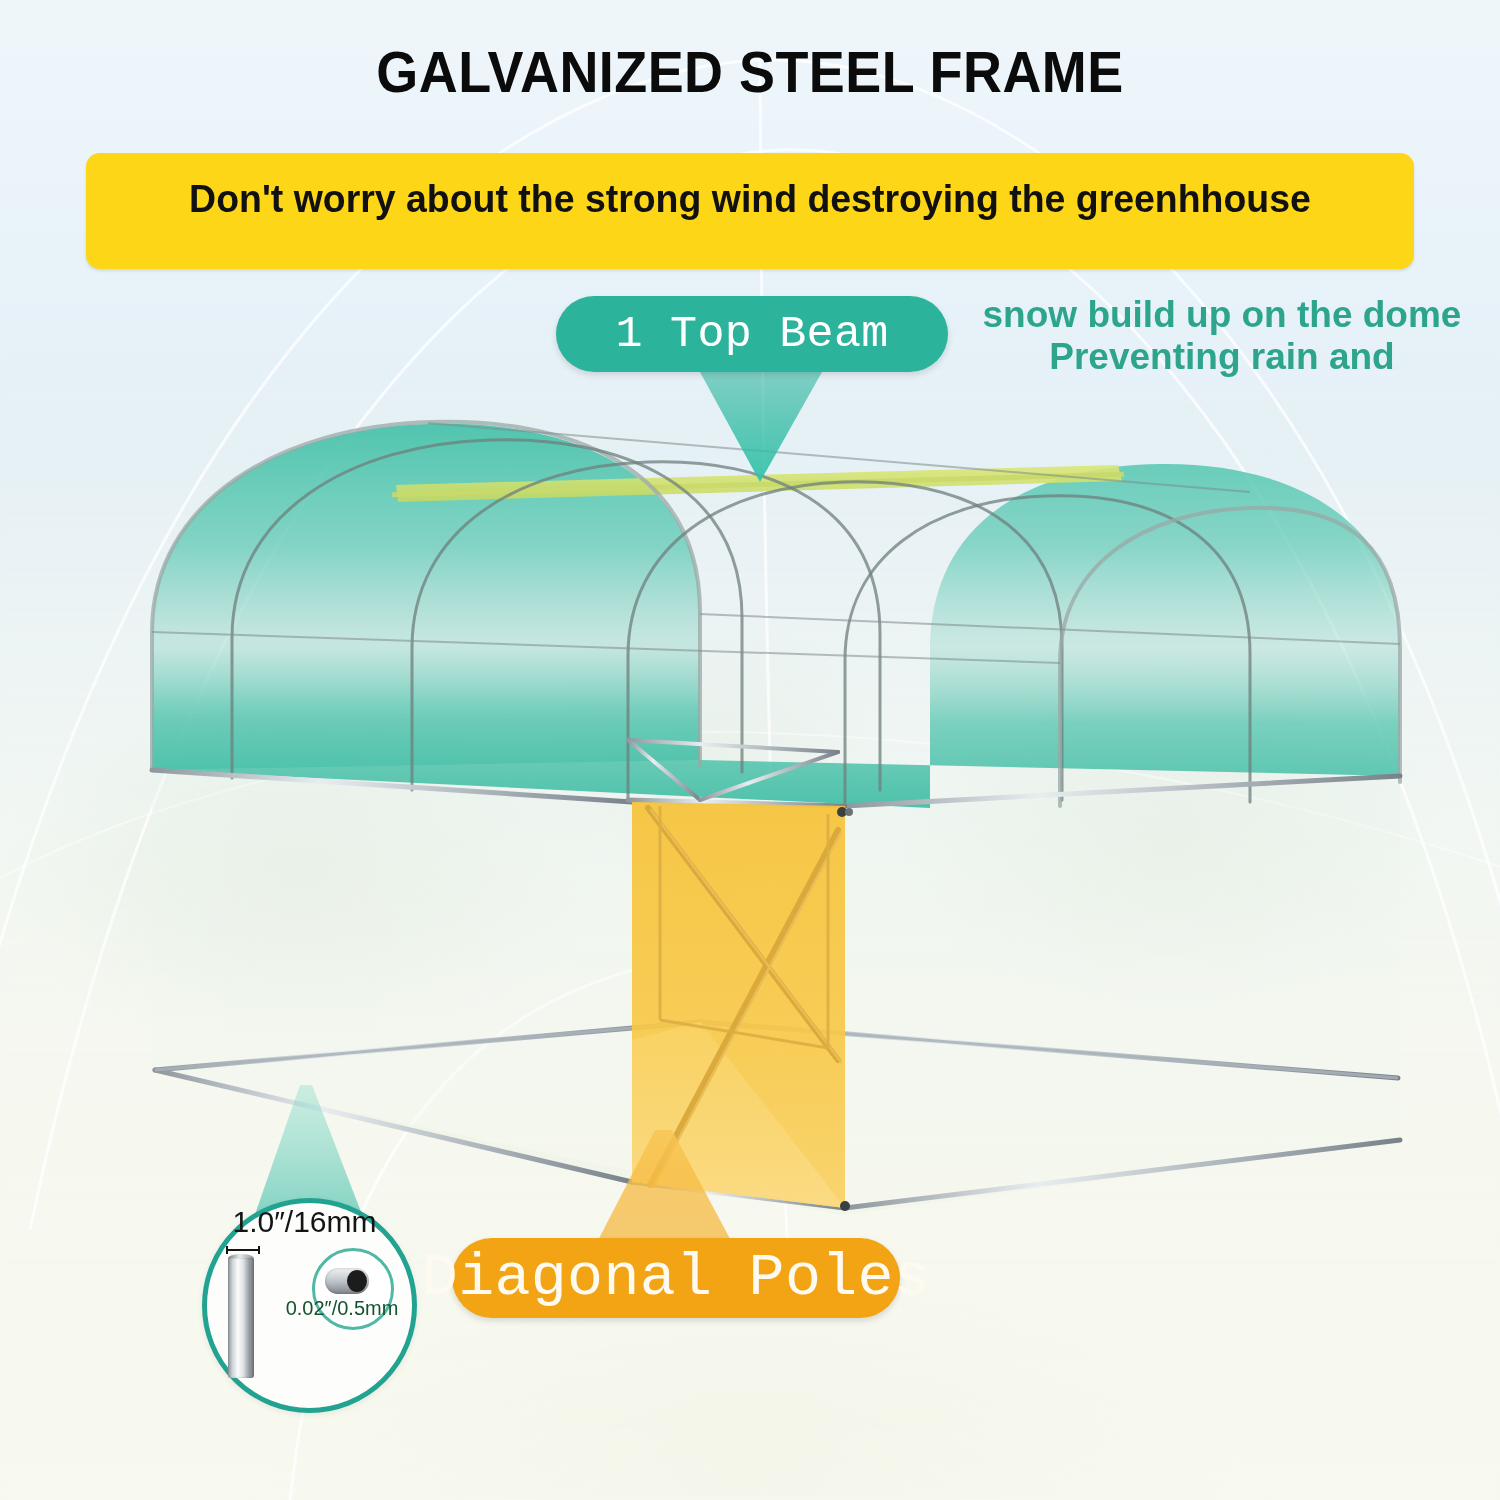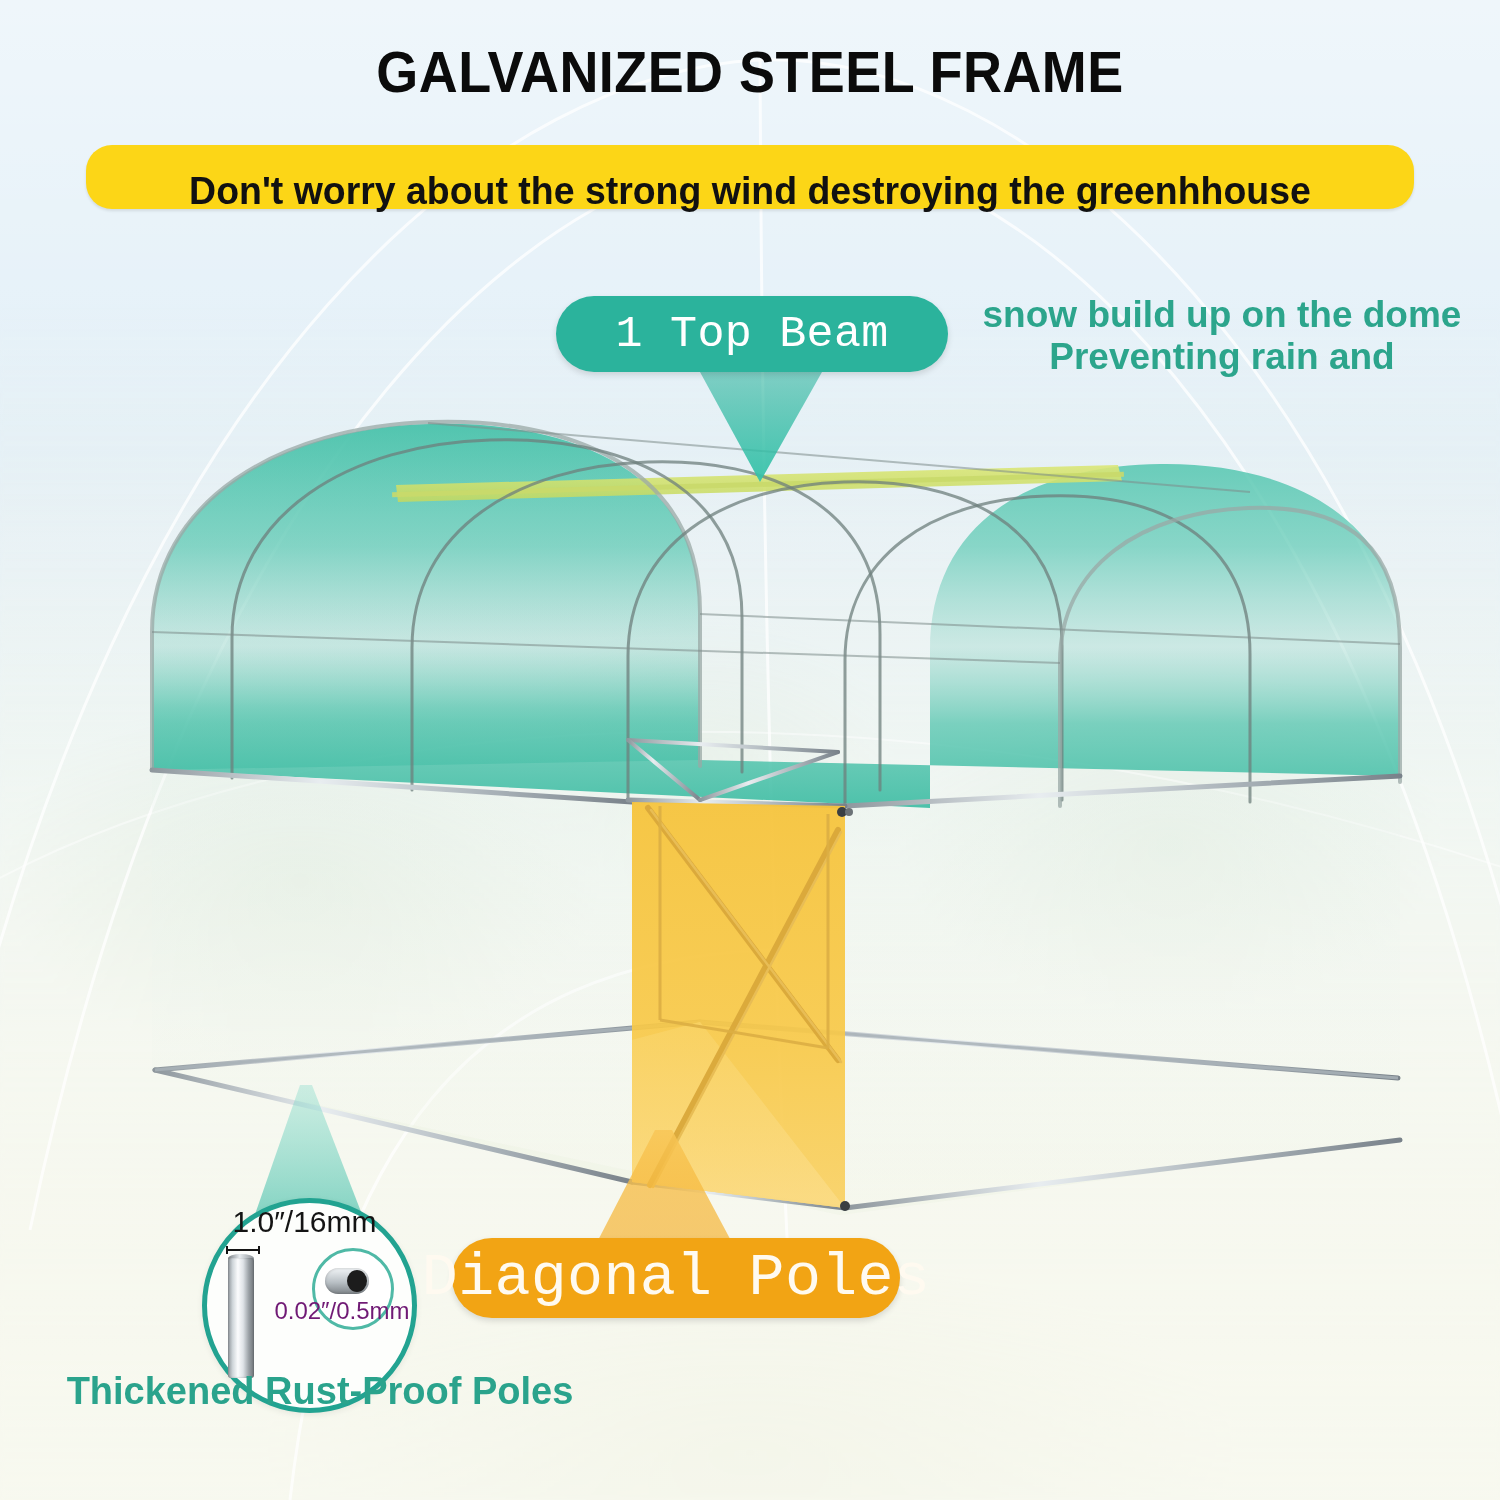--- a/index.html
+++ b/index.html
@@ -41,22 +41,22 @@
 
   
   .title{
     position:absolute;left:0;top:38px;width:1500px;text-align:center;
     font-family:"Liberation Sans Narrow","Liberation Sans",sans-serif;
     font-weight:bold;font-size:58px;letter-spacing:.5px;color:#0b0b0b;
     transform:scaleX(.93);transform-origin:50% 50%;
     white-space:nowrap;
   }
   .banner{
-    position:absolute;left:86px;top:145px;width:1328px;height:64px;
-    background:#fcd617;border-radius:26px;
+    position:absolute;left:86px;top:153px;width:1328px;height:116px;
+    background:#fcd617;border-radius:14px;
     box-shadow:0 2px 3px rgba(0,0,0,.10);
   }
   .banner-text{
     position:absolute;left:0;top:0;width:1328px;height:92px;
     display:flex;align-items:center;justify-content:center;
     font-family:"Liberation Sans Narrow","Liberation Sans",sans-serif;
     font-weight:bold;font-size:39px;color:#111;white-space:nowrap;
     transform:scaleX(.96);transform-origin:50% 50%;
   }
 
@@ -92,21 +92,21 @@
     position:absolute;left:202px;top:1198px;width:205px;height:205px;
     border-radius:50%;background:#fdfefc;border:5px solid #22a391;
     box-shadow:0 2px 6px rgba(0,0,0,.07);
   }
   .dim-top{
     position:absolute;left:202px;top:1205px;width:205px;
     text-align:center;font-size:30px;color:#141414;white-space:nowrap;
   }
   .dim-sub{
     position:absolute;left:262px;top:1297px;width:160px;
-    text-align:center;font-size:24px;color:#701a75;white-space:nowrap;
+    text-align:center;font-size:20px;color:#14532d;white-space:nowrap;
   }
   .tube-big{
     position:absolute;left:228px;top:1258px;width:26px;height:120px;
     border-radius:3px;
     background:linear-gradient(90deg,#8e9499 0%,#cfd6da 18%,#fbfcfd 38%,#dfe4e8 58%,#9aa1a6 80%,#6f7579 100%);
     box-shadow:inset 0 0 2px rgba(0,0,0,.3);
   }
   .tube-cap{
     position:absolute;left:228px;top:1254px;width:26px;height:9px;
     border-radius:50%;
@@ -356,15 +356,14 @@
 
   <div class="circle"></div>
   <div class="dim-bar"></div>
   <div class="tube-cap"></div>
   <div class="tube-big"></div>
   <div class="tube-ring"></div>
   <div class="tube-small"></div>
   <div class="dim-top">1.0″/16mm</div>
   <div class="dim-sub">0.02″/0.5mm</div>
 
-  <div class="bottom-note">Thickened Rust-Proof Poles</div>
 
 </div>
 
 </body></html>

